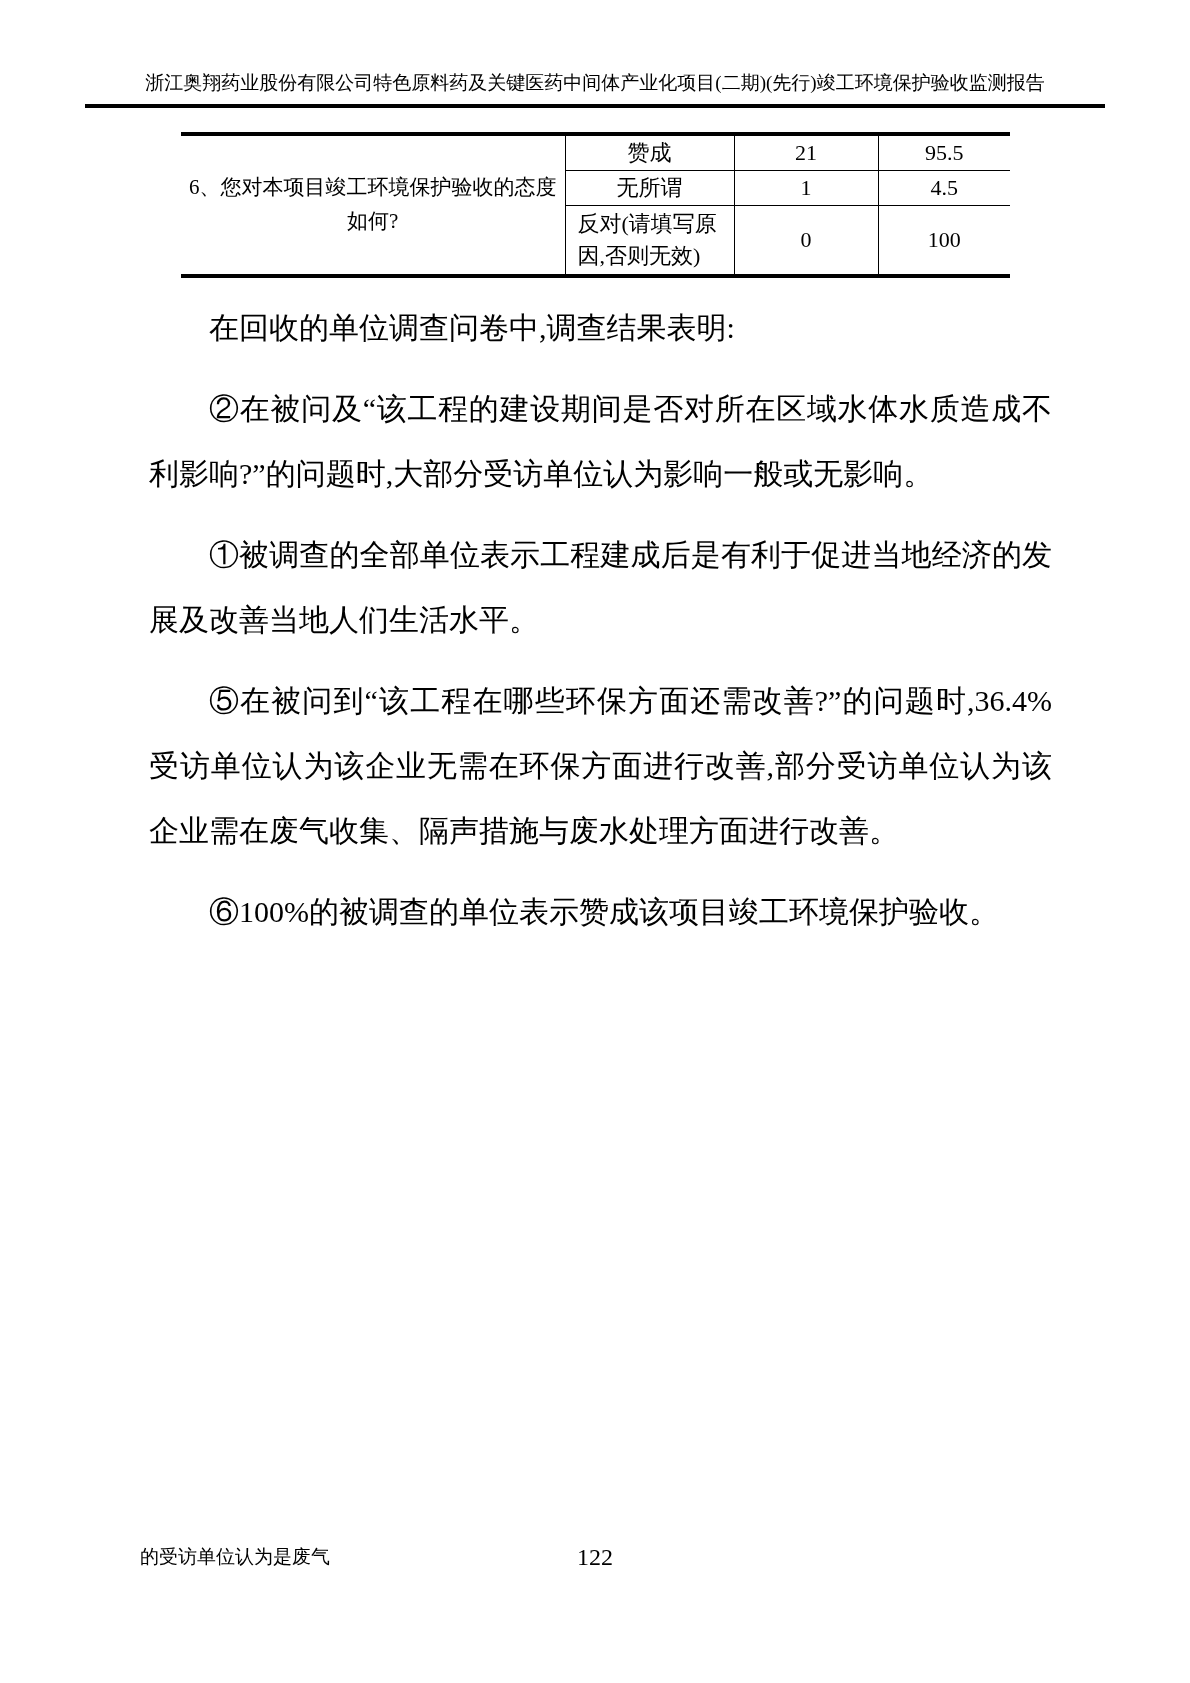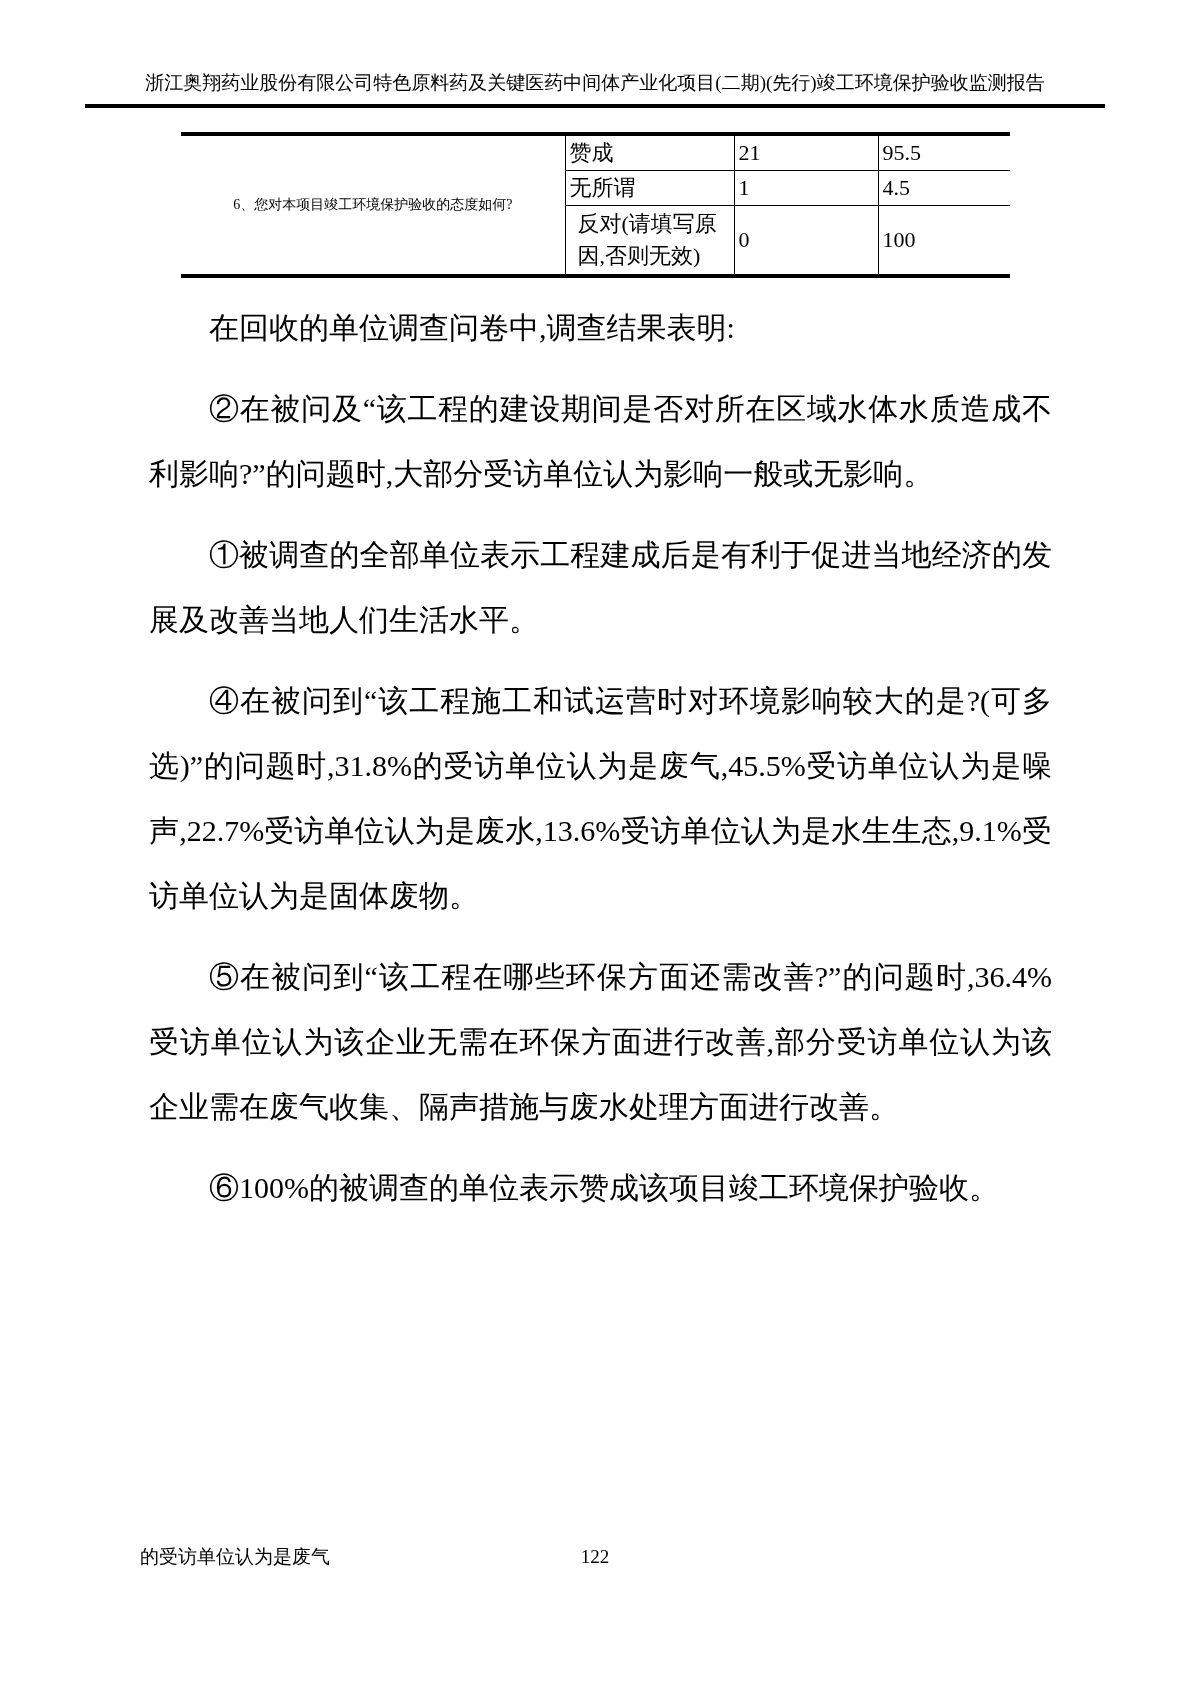--- a/index.html
+++ b/index.html
@@ -33,27 +33,27 @@
     top: 132px;
     width: 829px;
     border-collapse: collapse;
     table-layout: fixed;
     border-top: 4px solid #000000;
     border-bottom: 4px solid #000000;
     font-size: 22px;
   }
   .survey-table td {
     border: 1px solid #000000;
-    text-align: left;
+    text-align: center;
     vertical-align: middle;
     padding: 2px 4px;
   }
   .survey-table .q-cell {
     border-left: none;
-    font-size: 14px;
+    font-size: 21px;
     line-height: 1.6;
     text-align: center;
   }
   .survey-table .last-col { border-right: none; }
   .survey-table .row-1 { height: 36px; }
   .survey-table .row-2 { height: 33px; }
   .survey-table .row-3 { height: 61px; }
   .survey-table .opt-wrap {
     text-align: left;
     line-height: 1.45;
@@ -85,21 +85,21 @@
     top: 1546px;
     font-size: 19px;
     line-height: 22px;
   }
   .footer-page {
     position: absolute;
     left: 0;
     top: 1546px;
     width: 1190px;
     text-align: center;
-    font-size: 19px;
+    font-size: 24px;
     line-height: 22px;
   }
 </style>
 </head>
 <body>
 
 <div class="page">
 
   <header class="doc-header">
     <span>浙江奥翔药业股份有限公司特色原料药及关键医药中间体产业化项目(二期)(先行)竣工环境保护验收监测报告</span>
@@ -129,21 +129,20 @@
         <td>0</td>
         <td class="last-col">100</td>
       </tr>
     </tbody>
   </table>
 
   <main class="content">
     <p>在回收的单位调查问卷中,调查结果表明:</p>
     <p>②在被问及“该工程的建设期间是否对所在区域水体水质造成不利影响?”的问题时,大部分受访单位认为影响一般或无影响。</p>
     <p>①被调查的全部单位表示工程建成后是有利于促进当地经济的发展及改善当地人们生活水平。</p>
-    <p>④在被问到“该工程施工和试运营时对环境影响较大的是?(可多选)”的问题时,31.8%的受访单位认为是废气,45.5%受访单位认为是噪声,22.7%受访单位认为是废水,13.6%受访单位认为是水生生态,9.1%受访单位认为是固体废物。</p>
     <p>⑤在被问到“该工程在哪些环保方面还需改善?”的问题时,36.4%受访单位认为该企业无需在环保方面进行改善,部分受访单位认为该企业需在废气收集、隔声措施与废水处理方面进行改善。</p>
     <p>⑥100%的被调查的单位表示赞成该项目竣工环境保护验收。</p>
   </main>
 
   <div class="footer-org">的受访单位认为是废气</div>
   <div class="footer-page">122</div>
 
 </div>
 
 </body></html>

